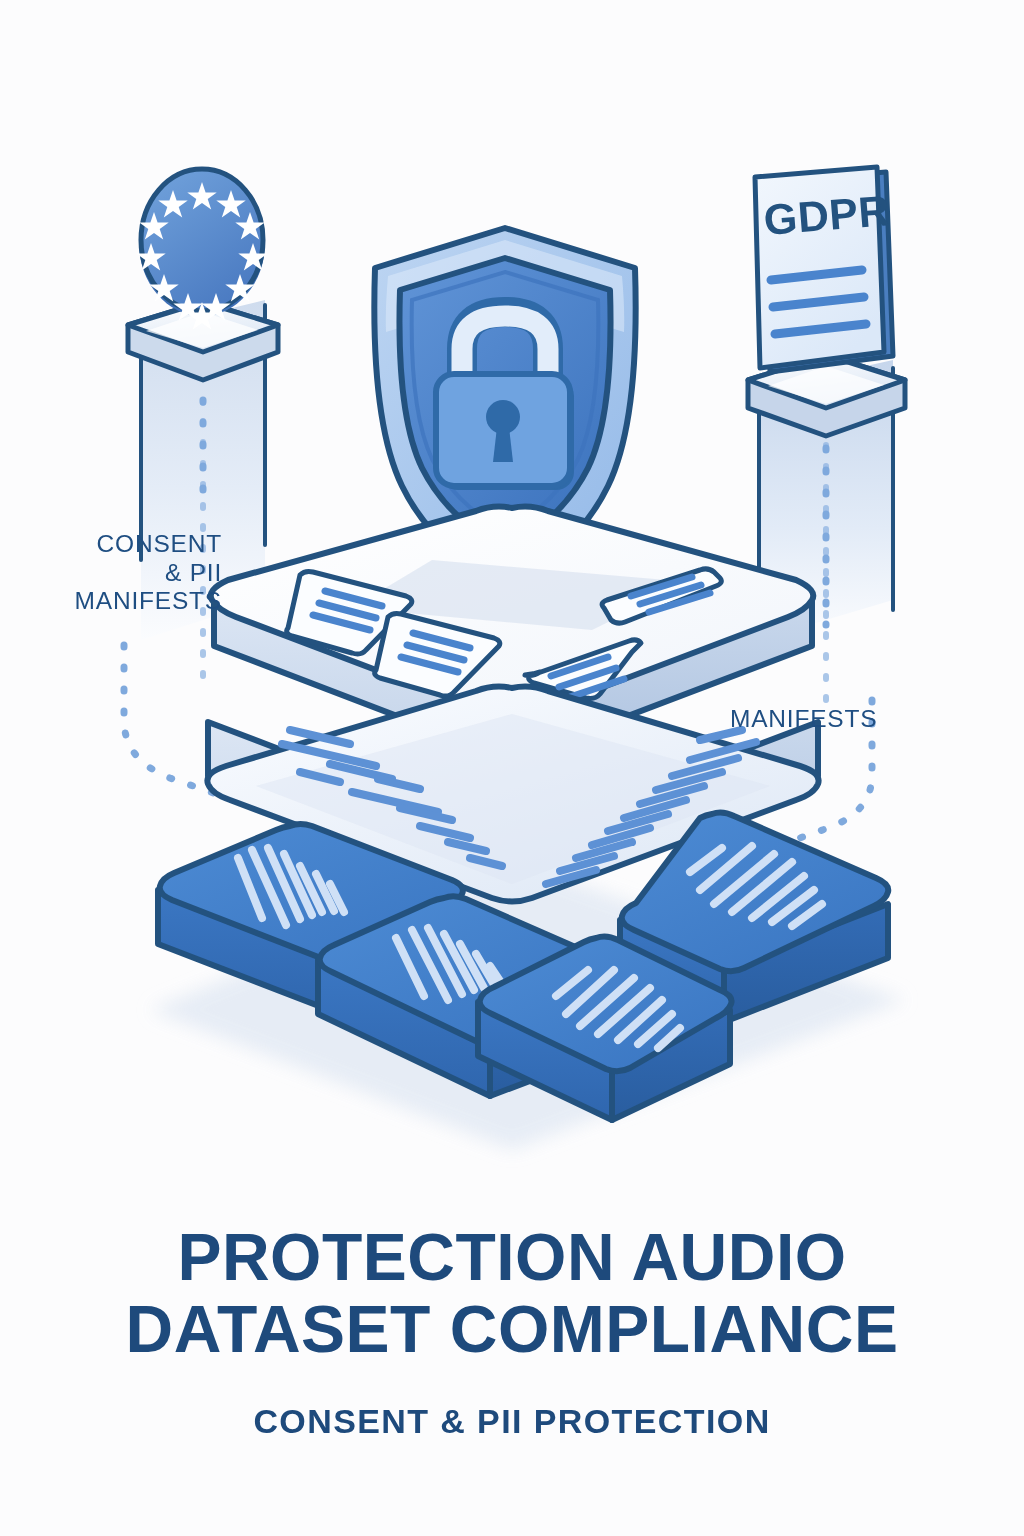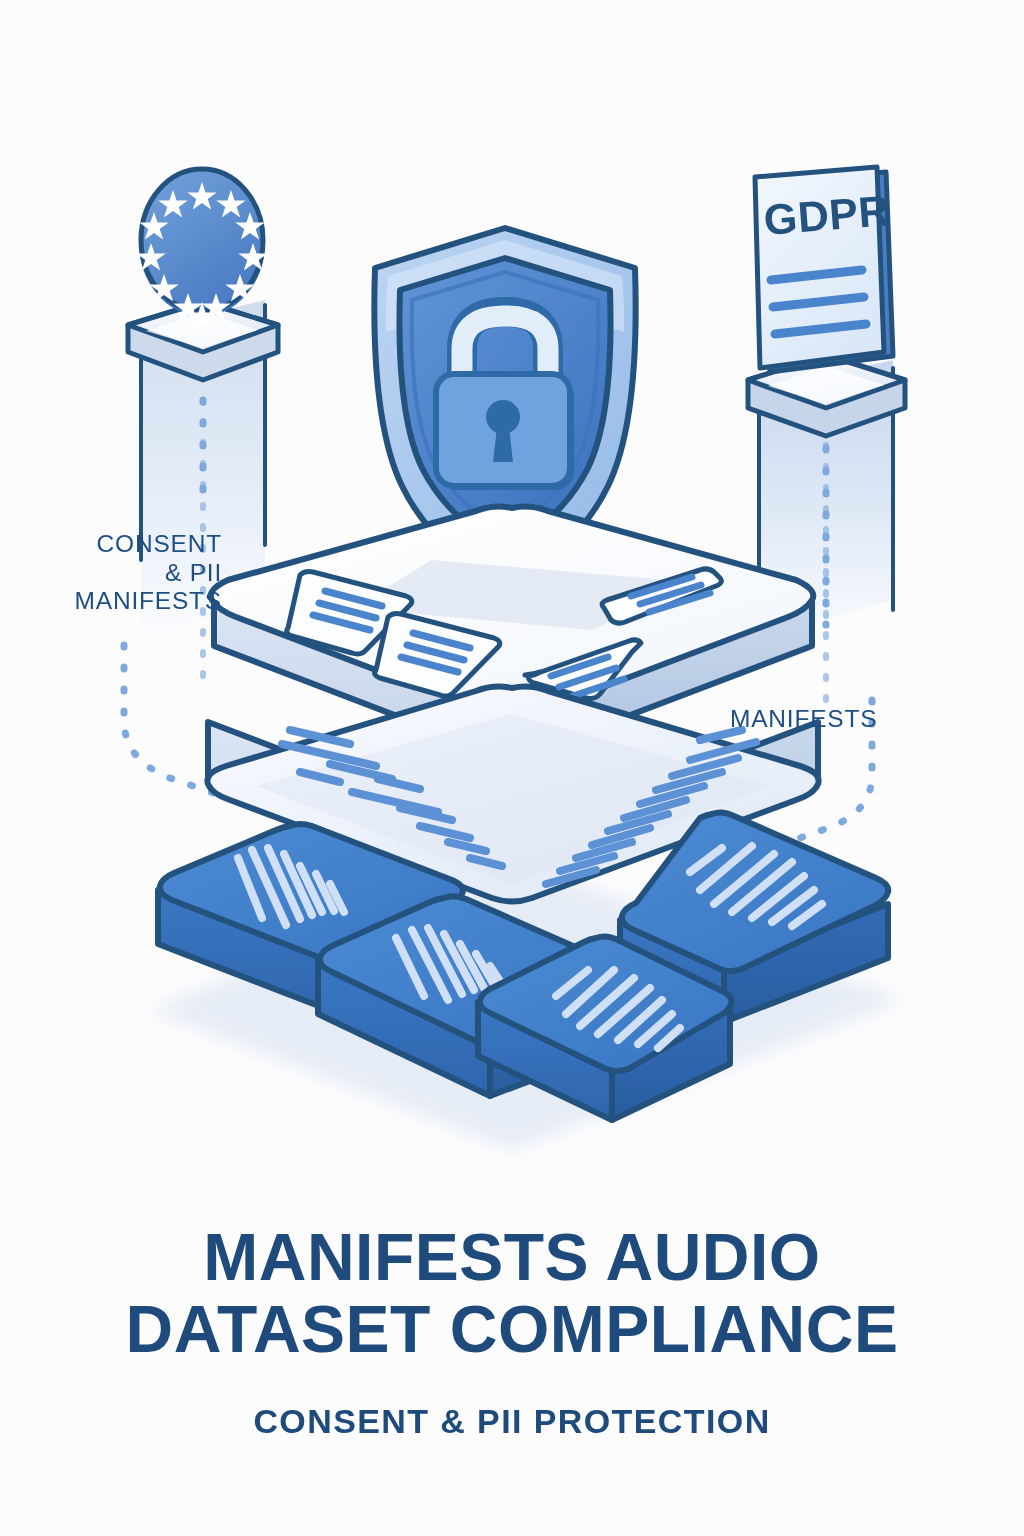--- a/index.html
+++ b/index.html
@@ -427,20 +427,20 @@
 
     <div class="lbl" id="label-consent">
       <div>CONSENT</div>
       <div>&amp; PII</div>
       <div>MANIFESTS</div>
     </div>
 
     <div class="lbl" id="label-manifests">MANIFESTS</div>
 
     <div id="title-block">
-      <div class="title-line">MANIFESTS AUDIO</div>
+      <div class="title-line">PROTECTION AUDIO</div>
       <div class="title-line">DATASET COMPLIANCE</div>
       <div id="poster-subtitle">CONSENT &amp; PII PROTECTION</div>
     </div>
 
   </div>
 
 </div>
 
 </body></html>

